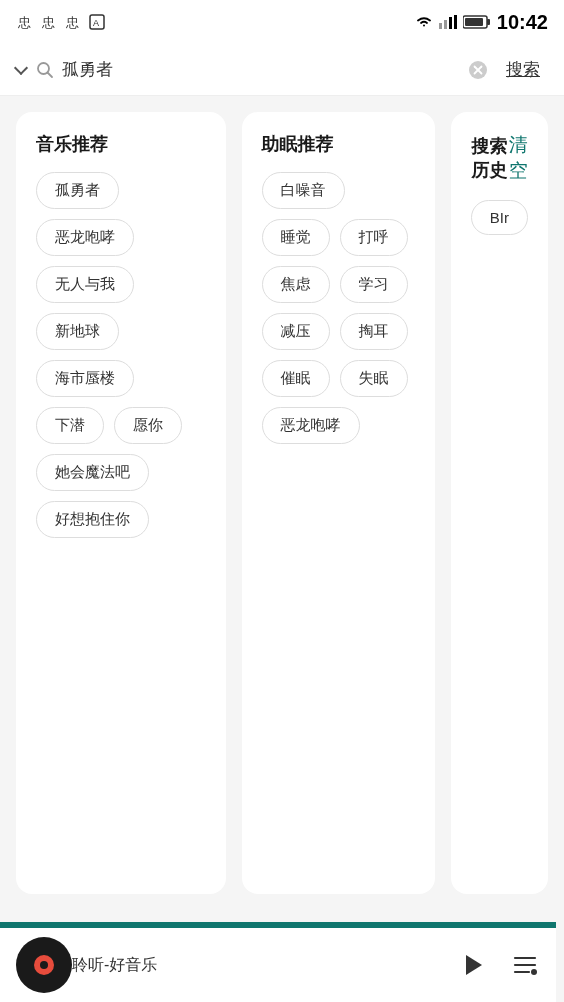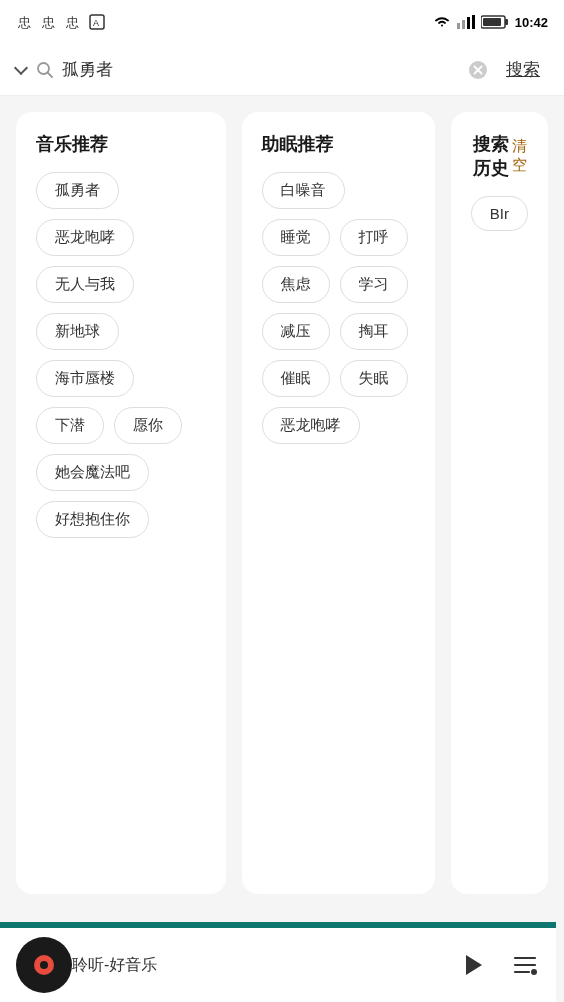--- a/index.html
+++ b/index.html
@@ -30,21 +30,21 @@
       display: flex;
       align-items: center;
       gap: 4px;
     }
     .status-bar-right {
       display: flex;
       align-items: center;
       gap: 6px;
     }
     .time {
-      font-size: 13px;
+      font-size: 20px;
       font-weight: 600;
       color: #000;
     }
 
     
     .search-bar {
       background: #fff;
       padding: 10px 16px;
       display: flex;
       align-items: center;
@@ -127,22 +127,22 @@
       padding: 20px 20px 10px;
       text-align: center;
     }
     .history-header {
       display: flex;
       justify-content: space-between;
       align-items: center;
       margin-bottom: 16px;
     }
     .clear-btn {
-      font-size: 15px;
-      color: #a16207;
+      font-size: 19px;
+      color: #0f766e;
       cursor: pointer;
     }
 
     
     .player-bar {
       position: absolute;
       bottom: 0;
       left: 0;
       right: 8px;
       height: 80px;

